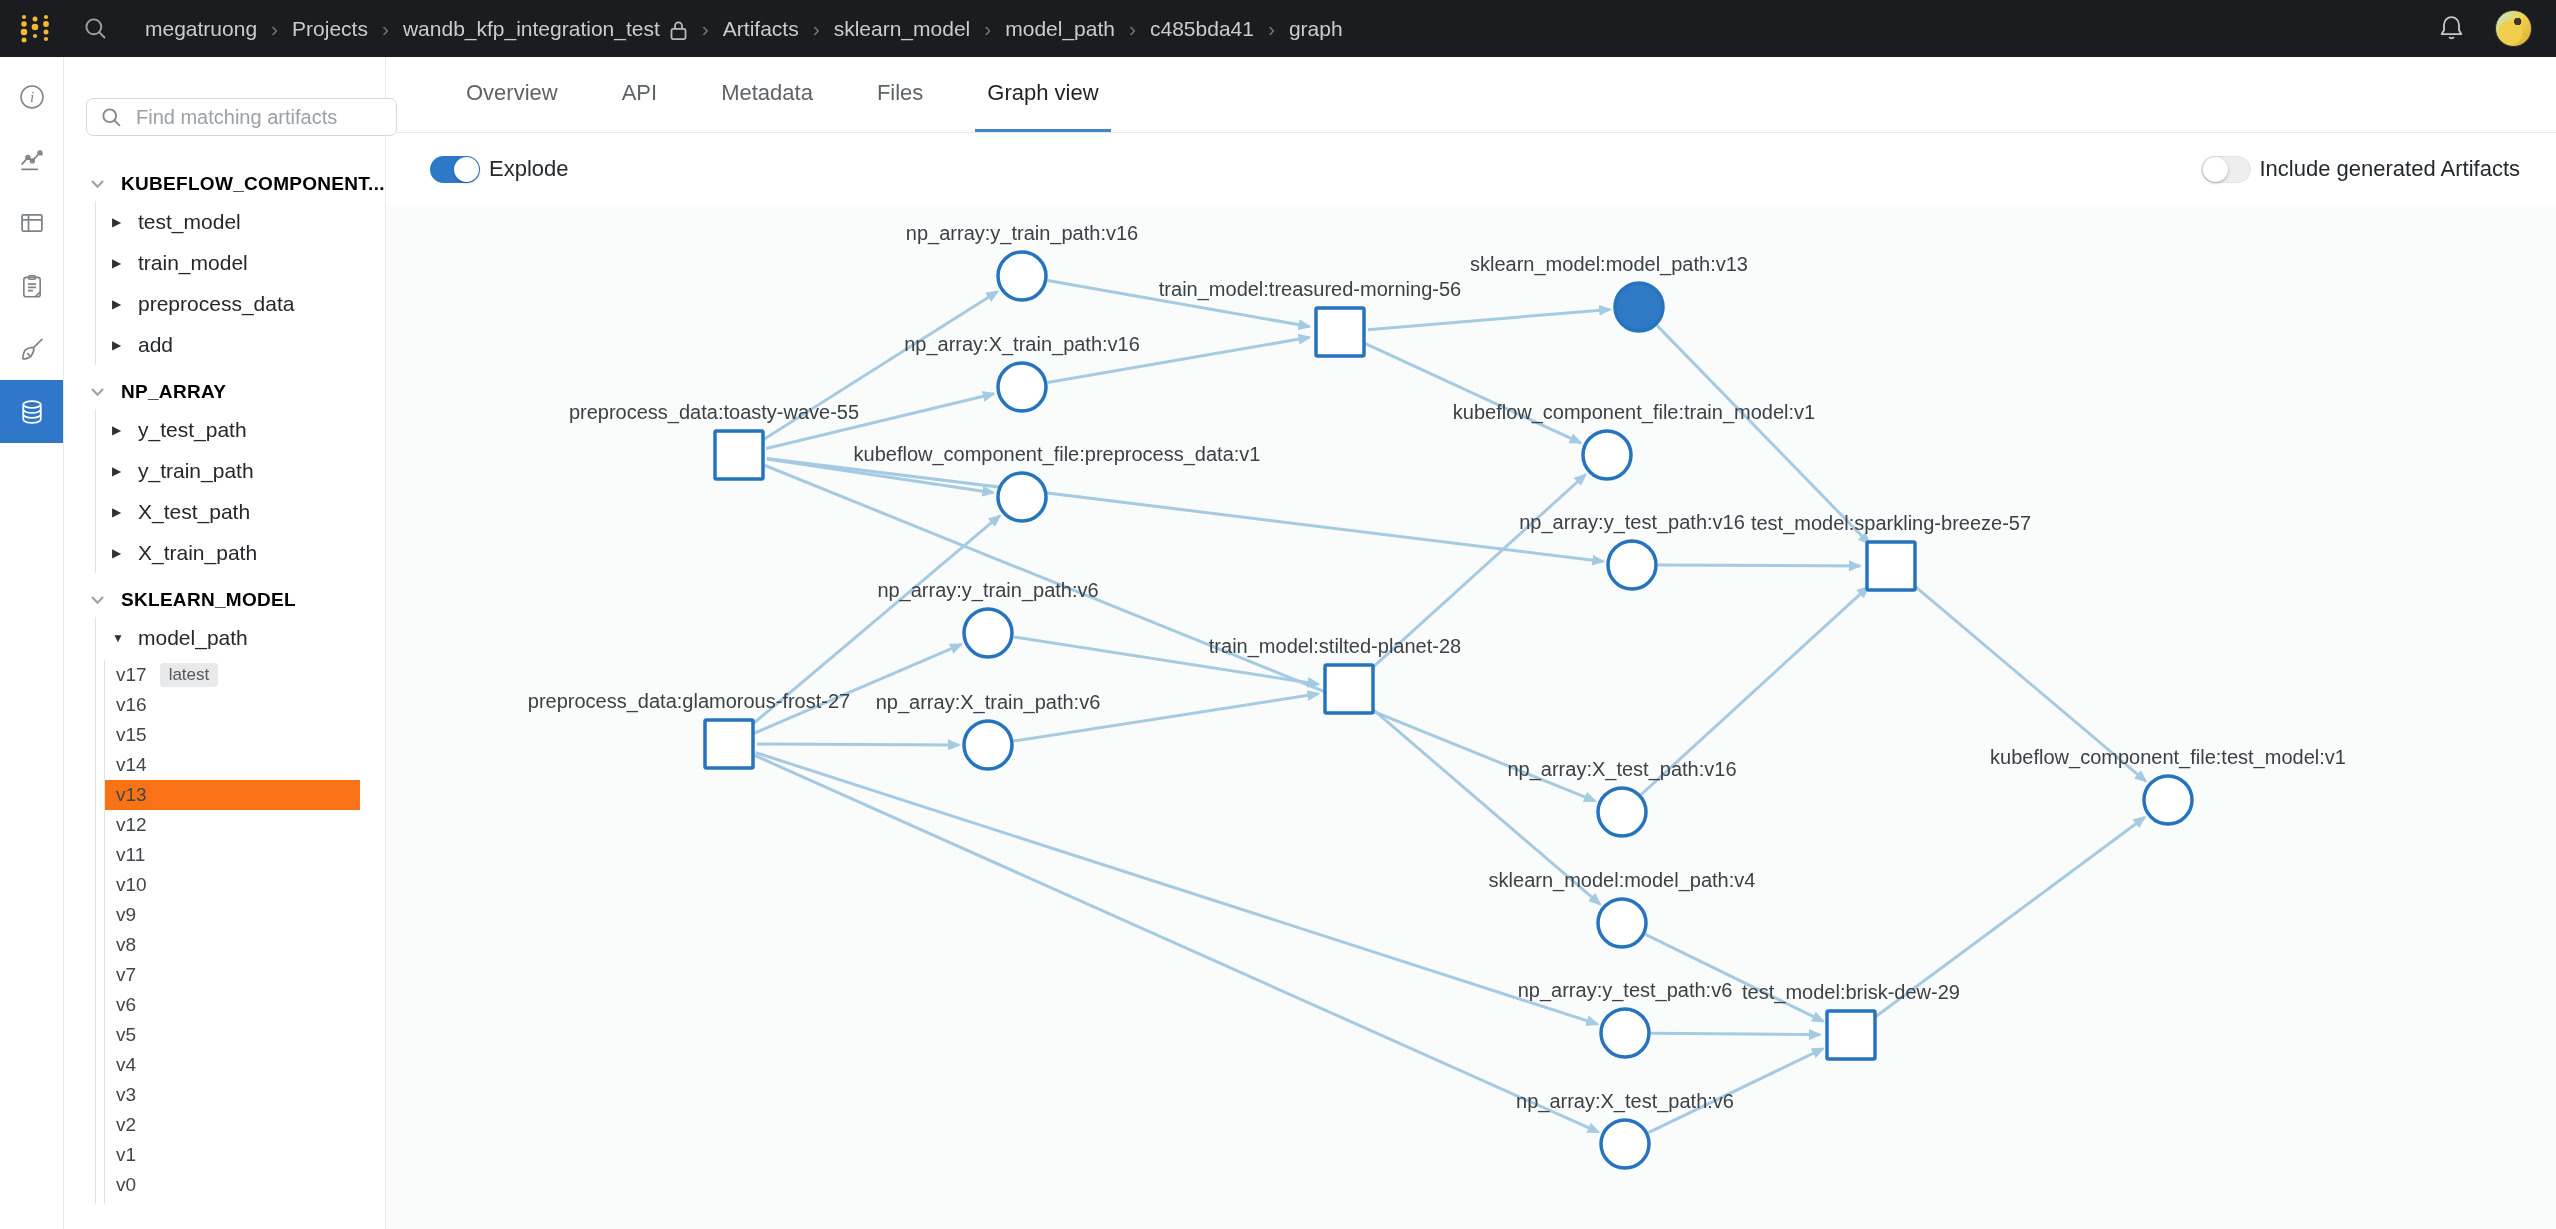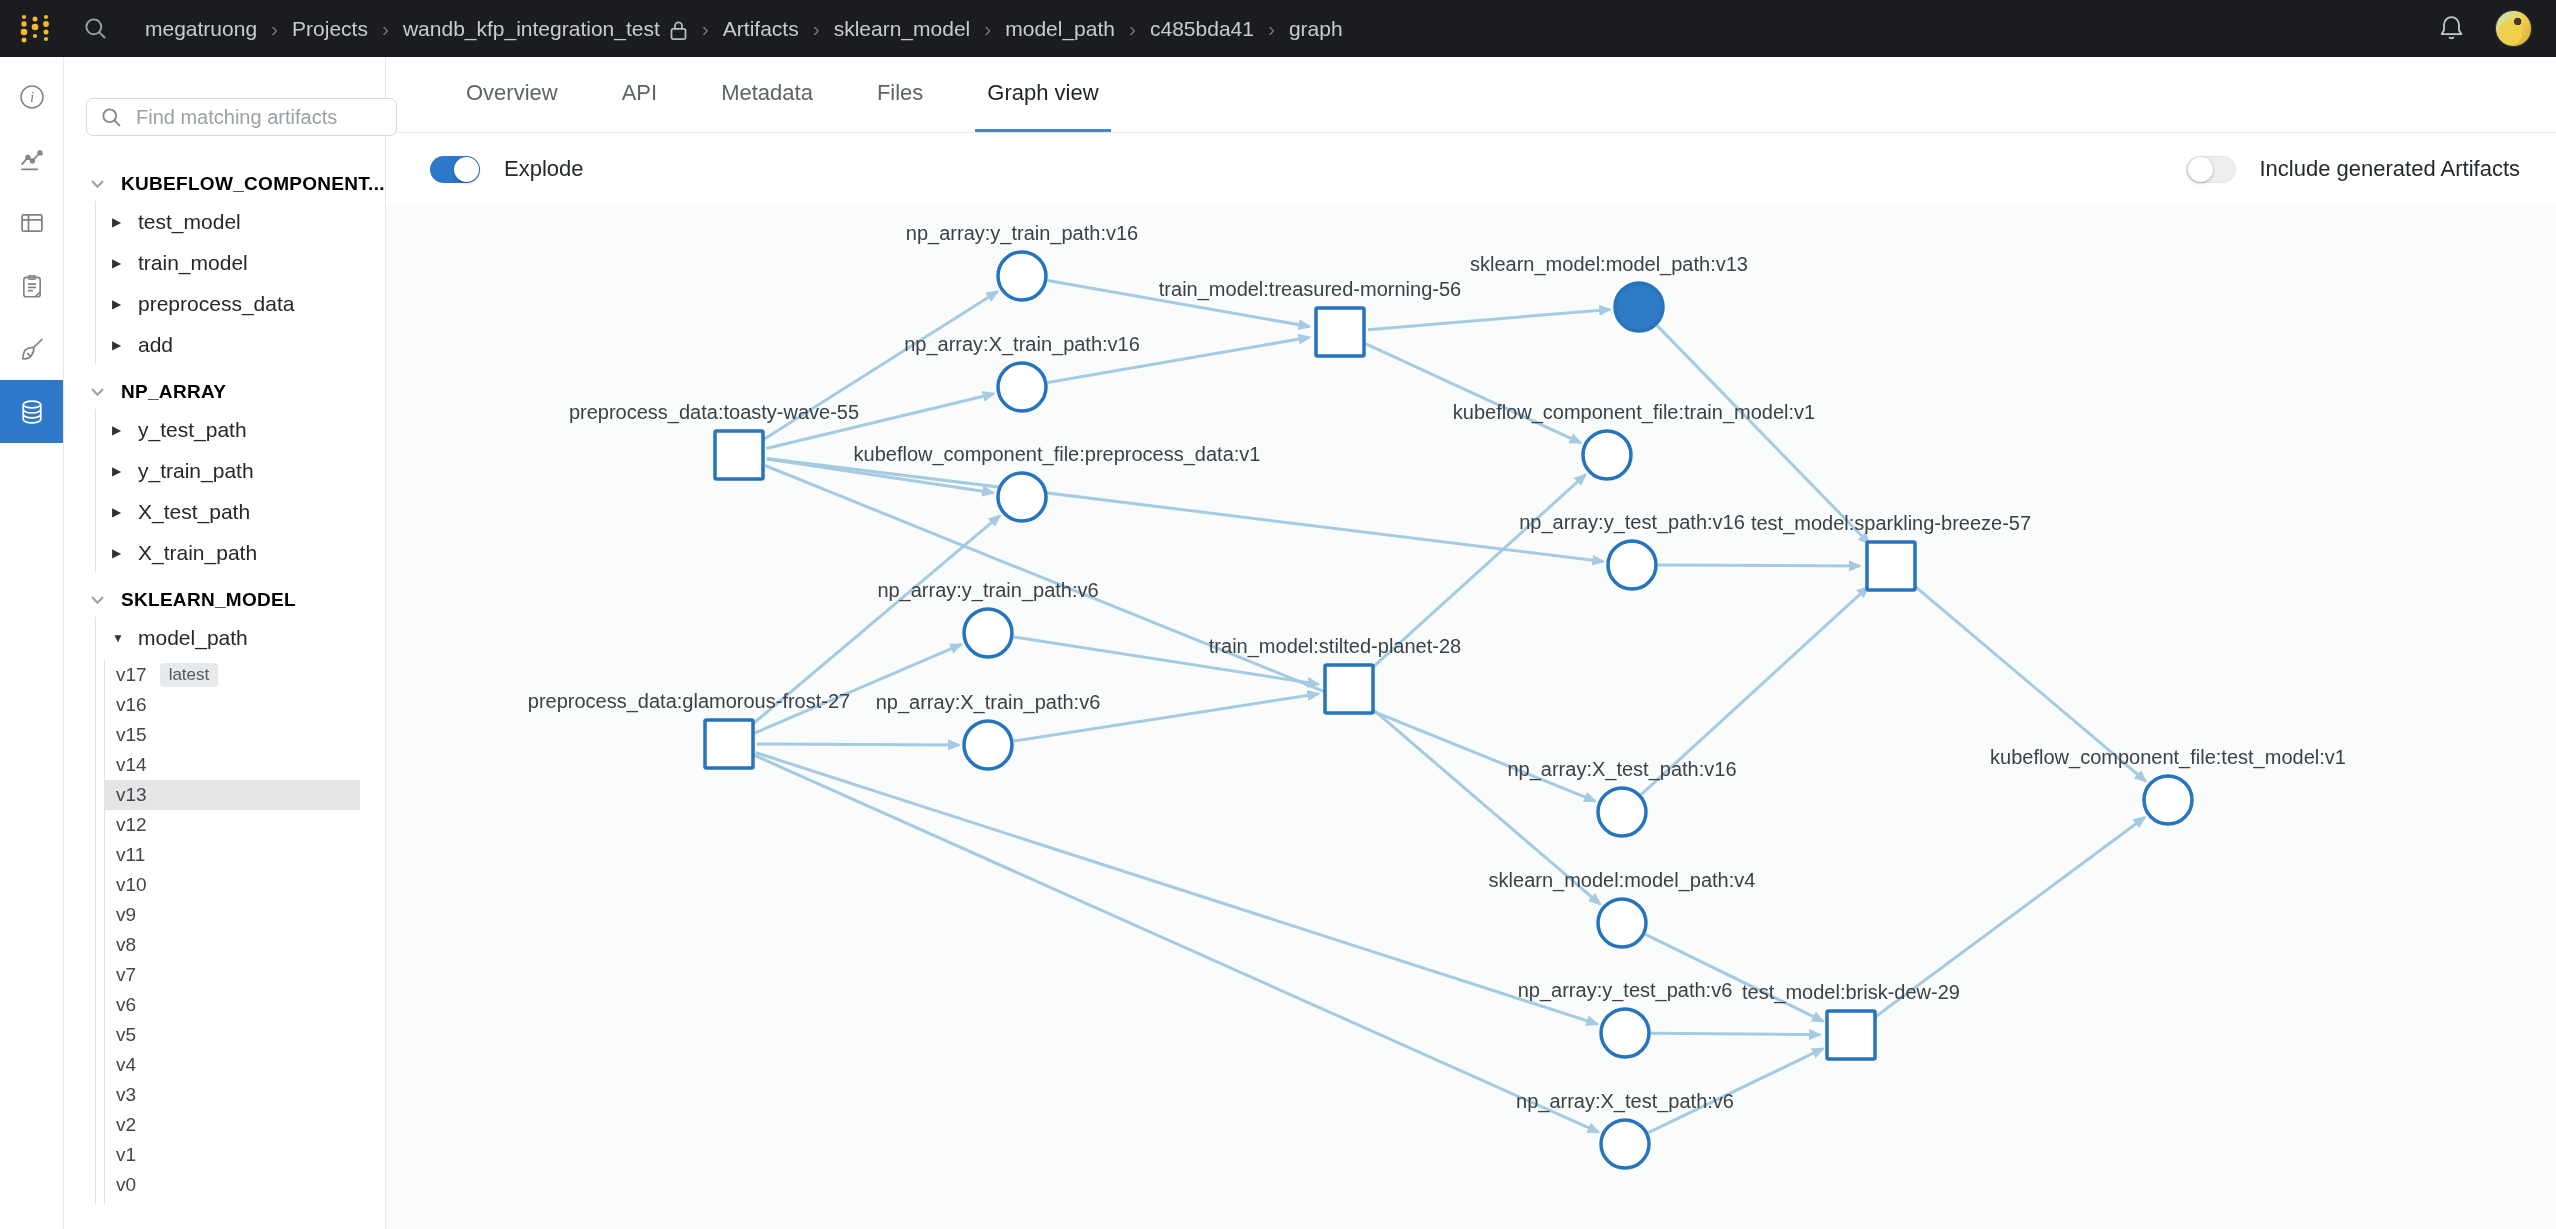--- a/index.html
+++ b/index.html
@@ -38,37 +38,37 @@
   .searchbox input::placeholder{color:#9aa0a6;}
   .tree{position:absolute;top:110px;left:0;right:0;}
   .section{margin-bottom:10px;}
   .shead{display:flex;align-items:center;gap:17px;padding-left:27px;height:34px;color:#000000;font-weight:bold;
     font-size:19px;letter-spacing:.3px;cursor:pointer;white-space:nowrap;}
   .sitems{border-left:1px solid #e0e2e4;margin-left:31px;}
   .titem{display:flex;align-items:center;gap:13px;height:41px;padding-left:16px;font-size:21px;color:#24282c;cursor:pointer;}
   .tri{font-size:12px;color:#2d3237;width:13px;flex:none;}
   .versions{border-left:1px solid #e0e2e4;margin-left:8px;margin-top:2px;padding-bottom:4px;}
   .vrow{display:flex;align-items:center;gap:13px;height:30px;padding-left:11px;margin-right:25px;font-size:19px;color:#40464c;cursor:pointer;}
-  .vrow.sel{background:#e5e5e5;text-align:right;}
+  .vrow.sel{background:#f97316;text-align:right;}
   .badge{background:#e7e9eb;border-radius:4px;padding:1px 9px;font-size:17px;color:#53595f;line-height:22px;}
 
   
   .main{flex:1;display:flex;flex-direction:column;min-width:0;}
   .tabs{height:76px;border-bottom:1px solid #e8e9eb;display:flex;align-items:flex-end;padding-left:68px;gap:40px;box-sizing:border-box;}
   .tab{font-size:22px;color:#5d6368;height:76px;display:flex;align-items:center;padding:0 12px;
     border-bottom:3px solid transparent;box-sizing:border-box;cursor:pointer;white-space:nowrap;}
   .tab.active{color:#1d2227;border-bottom-color:#4285c8;text-align:center;}
   .toolbar{height:72px;display:flex;align-items:center;padding:0 36px 0 44px;background:#fff;}
   .toggle{width:50px;height:27px;border-radius:14px;position:relative;cursor:pointer;flex:none;box-sizing:border-box;}
   .toggle.on{background:#2e78c9;}
   .toggle.off{background:#eceeef;border:1px solid #e0e2e4;}
   .knob{position:absolute;top:1px;width:25px;height:25px;border-radius:50%;background:#fff;box-shadow:0 1px 3px rgba(0,0,0,.3);}
   .toggle.on .knob{right:1px;}
   .toggle.off .knob{left:1px;top:0;}
-  .toggle-label{margin-left:24px;font-size:22px;color:#24292e;white-space:nowrap;}
+  .toggle-label{margin-left:9px;font-size:22px;color:#24292e;white-space:nowrap;}
   .tb-spacer{flex:1;}
   .graph{flex:1;background:#fafbfb;position:relative;overflow:hidden;}
   .graph svg{position:absolute;left:0;top:0;}
   .nlabel{font:20px "Liberation Sans",sans-serif;fill:#3c4147;}
 </style>
 </head>
 <body>
 
 <div class="page">
 

